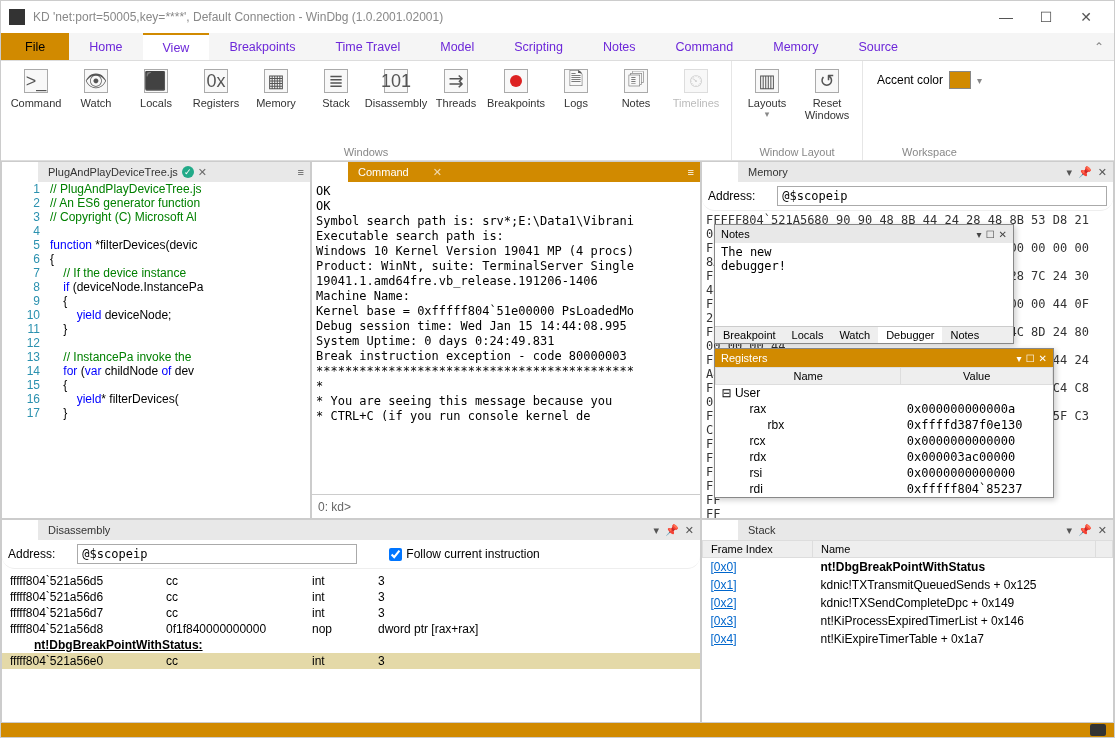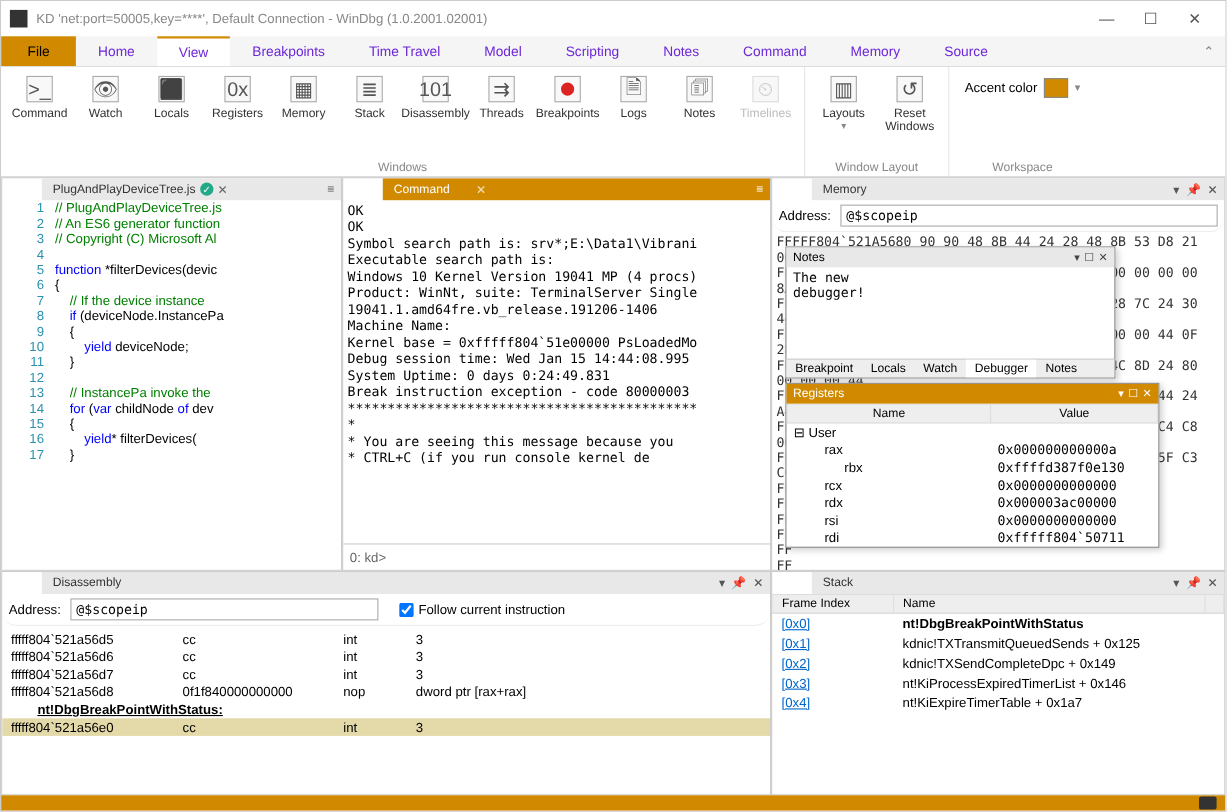--- a/index.html
+++ b/index.html
@@ -32,21 +32,21 @@
 .pane-tab .close { font-size: 11px; cursor: pointer; opacity: 0.7; }
 .pane-tab .dot { width: 12px; height: 12px; background: #2a8; border-radius: 50%; display: inline-flex; align-items: center; justify-content: center; color: #fff; font-size: 9px; }
 .pane-ctrls { margin-left: auto; display: flex; gap: 6px; padding-right: 6px; font-size: 11px; color: #555; }
 .pane-ctrls span { cursor: pointer; }
 .pane-body { flex: 1; overflow: auto; font-family: Consolas, monospace; font-size: 12px; position: relative; }
 .code-line { display: flex; }
 .gutter { width: 48px; text-align: right; padding-right: 10px; color: #2b91af; user-select: none; }
 .code { white-space: pre; }
 .kw { color: #0000ff; }
 .cm { color: #008000; }
-.pane-input-row { display: flex; align-items: center; padding: 4px 6px; gap: 9px; font-size: 12px; border-bottom: 1px solid #eee; border-radius: 13px; }
+.pane-input-row { display: flex; align-items: center; padding: 4px 6px; gap: 22px; font-size: 12px; border-bottom: 1px solid #eee; border-radius: 13px; }
 .pane-input-row input[type=text] { flex: 0 0 280px; border: 1px solid #aaa; padding: 2px 4px; font-family: Consolas, monospace; font-size: 12px; }
 .mono { font-family: Consolas, monospace; }
 .stack-table { width: 100%; border-collapse: collapse; font-size: 12px; }
 .stack-table th { background: #eee; text-align: left; padding: 2px 8px; font-weight: normal; border: 1px solid #ddd; font-size: 11px; }
 .stack-table td { padding: 2px 8px; }
 .stack-table td.idx a { color: #0066cc; text-decoration: underline; }
 .statusbar { position: absolute; bottom: 0; left: 0; right: 0; height: 14px; background: #d18a00; display: flex; justify-content: flex-end; align-items: center; padding-right: 8px; }
 .statusbar .bubble { width: 16px; height: 12px; background: #333; border-radius: 2px; }
 .disasm-line { display: flex; gap: 16px; padding: 0 8px; }
 .disasm-line.hl { background: #e4d9a8; }
@@ -354,21 +354,21 @@
               <tr>
                 <td style="padding-left:34px">rdx</td>
                 <td class="v">0x000003ac00000</td>
               </tr>
               <tr>
                 <td style="padding-left:34px">rsi</td>
                 <td class="v">0x0000000000000</td>
               </tr>
               <tr>
                 <td style="padding-left:34px">rdi</td>
-                <td class="v">0xfffff804`50711</td>
+                <td class="v">0xfffff804`85237</td>
               </tr>
             </tbody>
         </table>
       </div>
     </div>
   </div>
 
   <div class="pane" style="grid-row:2;grid-column:1 / span 2">
     <div class="pane-header">
       <div class="pane-tab">

